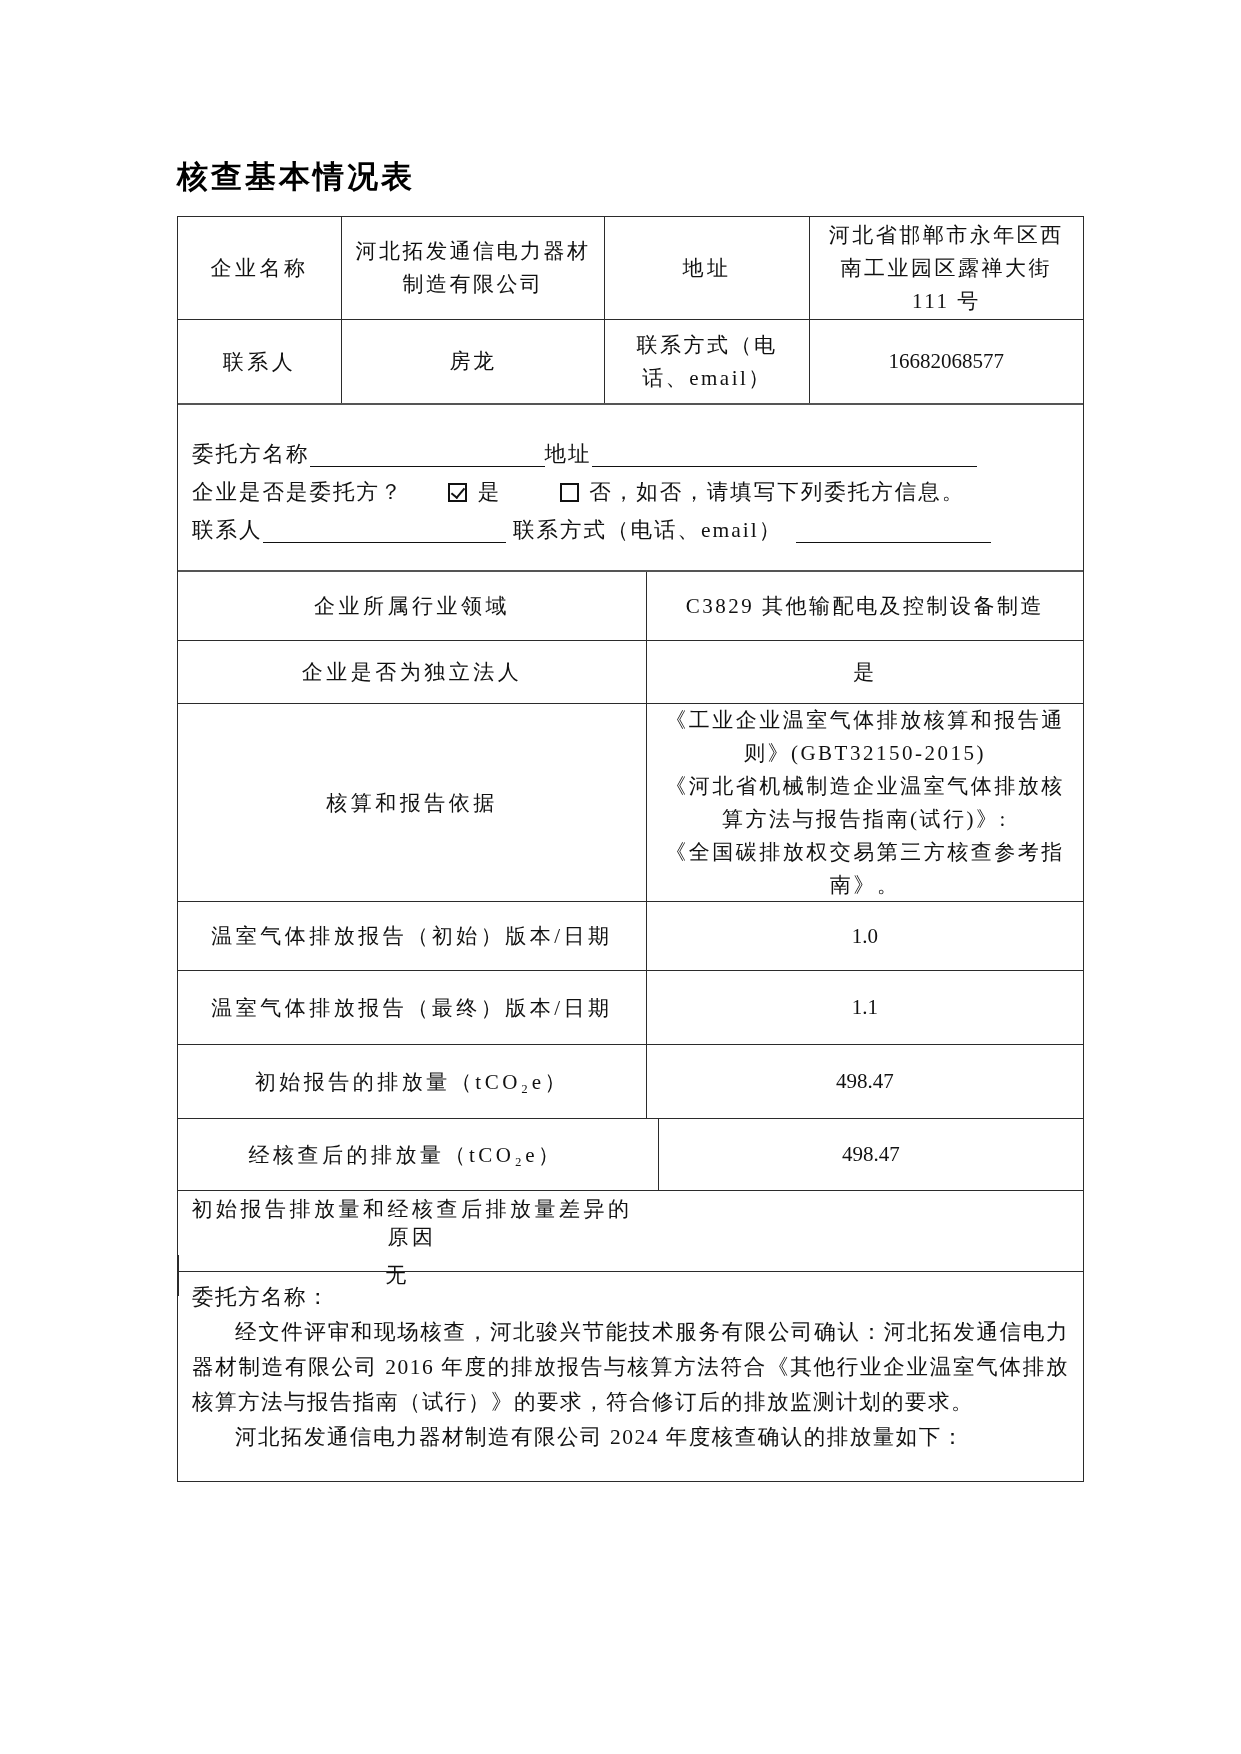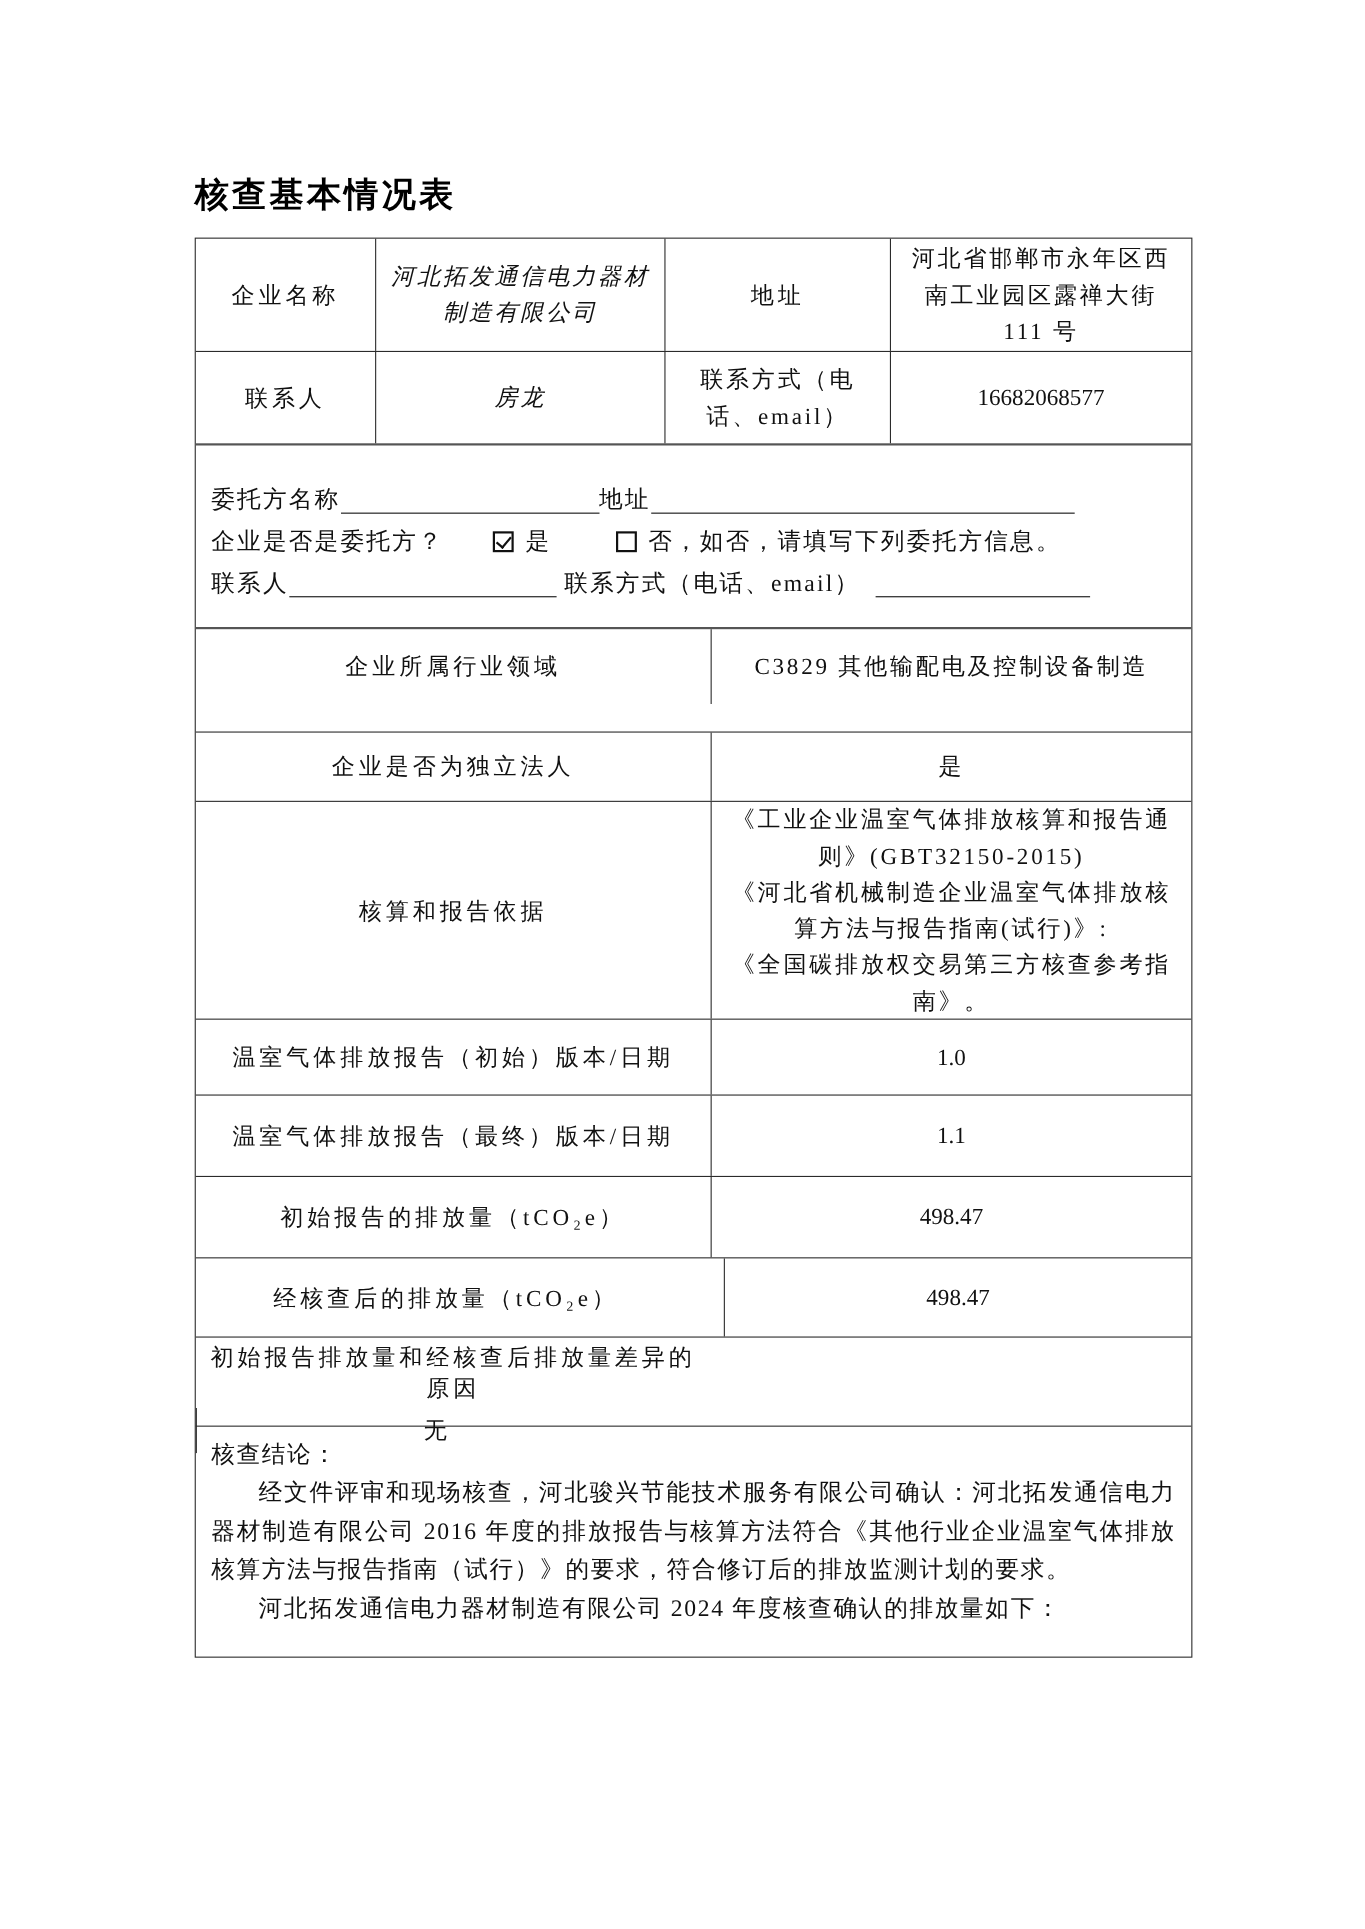--- a/index.html
+++ b/index.html
@@ -52,32 +52,32 @@
     text-align: center;
     padding: 4px 10px;
   }
   .cell.cfirst { border-left: none; }
   .label-text { letter-spacing: 3.5px; }
   .value-cjk { letter-spacing: 2.5px; line-height: 33px; }
   .value-num { letter-spacing: 0; }
   .pre { white-space: pre-line; }
   
   .ca1 { width: 18.0%; }
-  .ca2 { width: 29.1%; font-style: italic; }
+  .ca2 { width: 29.1%; }
   .ca3 { width: 22.6%; }
   .ca4 { width: 30.3%; }
   
   .cc1 { width: 51.7%; }
   .cc2 { width: 48.3%; }
   
   .h-r1 { height: 102px; }
   .h-r2 { height: 84px; }
   .h-client { height: 167px; }
   .h-industry { height: 70px; }
-  .h-legal { height: 63px; margin-top: 25px; }
+  .h-legal { height: 63px; }
   .h-basis { height: 198px; }
   .h-ver1 { height: 69px; }
   .h-ver2 { height: 74px; }
   .h-emis { height: 78px; }
   .h-init { height: 74px; }
   .h-verif { height: 72px; gap: 25px; }
   .h-diff { height: 81px; flex-direction: column; }
   .h-concl { height: 210px; }
   
   .client-box {
@@ -266,18 +266,18 @@
   <div class="row h-diff">
     <div class="cell cfirst cc1">
       <span class="label-text">初始报告排放量和经核查后排放量差异的原因</span>
     </div>
     <div class="cell cc2">
       <span class="value-cjk">无</span>
     </div>
   </div>
 
   <div class="concl-cell h-concl">
-    <p class="concl-heading">核查结论：</p>
+    <p class="concl-heading">委托方名称：</p>
     <p class="concl-para">经文件评审和现场核查，河北骏兴节能技术服务有限公司确认：河北拓发通信电力器材制造有限公司 2016 年度的排放报告与核算方法符合《其他行业企业温室气体排放核算方法与报告指南（试行）》的要求，符合修订后的排放监测计划的要求。</p>
     <p class="concl-para">河北拓发通信电力器材制造有限公司 2024 年度核查确认的排放量如下：</p>
   </div>
 
 </div>
 
 </body></html>

